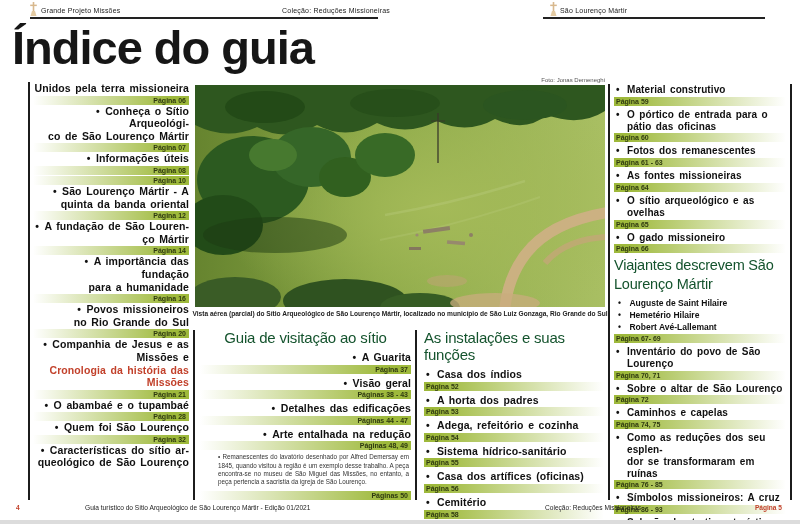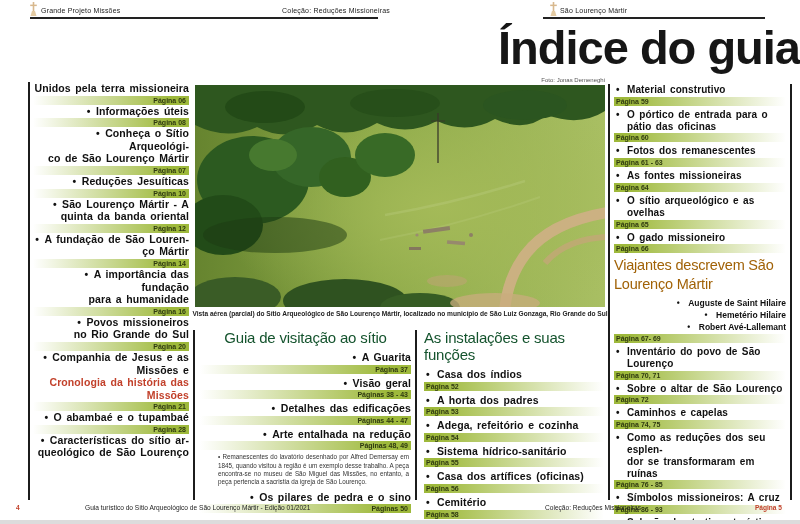--- a/index.html
+++ b/index.html
@@ -13,21 +13,21 @@
   #hdr-center{left:240px;width:150px;text-align:right;}
   #hdr-right{left:560px;}
   .hdr-icon{position:absolute;top:2px;width:9px;height:14px;}
   #icon-left{left:29px;}
   #icon-right{left:549px;}
   .hdr-rule{position:absolute;top:17px;height:2px;background:#222;}
   #rule-left{left:30px;width:348px;}
   #rule-right{left:543px;width:222px;}
   
   #page-title{
-    position:absolute;left:4px;right:0;top:20px;text-align:right;
+    position:absolute;left:12px;right:0;top:20px;text-align:left;
     font-size:47px;font-weight:700;letter-spacing:-1px;color:#161616;
   }
   
   #photo{position:absolute;left:195px;top:85px;width:410px;height:222px;overflow:hidden;}
   #photo-credit{position:absolute;left:195px;top:77px;width:410px;text-align:right;font-size:6px;color:#555;}
   #photo-caption{position:absolute;left:190px;top:310px;width:420px;text-align:center;font-size:6.6px;color:#222;font-weight:700;}
   
   .vrule{position:absolute;width:2px;background:#1c1c1c;}
   #vr1{left:28px;top:82px;height:418px;}
   #vr2{left:193px;top:330px;height:170px;}
@@ -59,22 +59,22 @@
     height:9px;line-height:9.5px;font-size:7px;font-weight:700;color:#2f3a10;
     margin-top:1px;box-sizing:border-box;
   }
   .align-right .toc-bar{background:linear-gradient(to right, rgba(158,185,59,0), #9eb93b 88%);text-align:right;padding-right:3px;}
   .align-left .toc-bar{background:linear-gradient(to right, #9eb93b 8%, rgba(158,185,59,0));text-align:left;padding-left:2px;}
   .toc-note{
     font-size:6.3px;line-height:1.32;color:#333;text-align:justify;
     margin:3px 2px 4px 18px;font-weight:400;white-space:normal;letter-spacing:0;word-spacing:0;
   }
   .toc-section{margin:2px 0 3px 0;}
-  .section-header{font-size:14.5px;font-weight:400;line-height:1.3;color:#a16207;white-space:pre-line;margin:3px 0 4px 0;letter-spacing:-.2px;}
-  .section-bullet{font-size:8.5px;font-weight:700;margin:1px 0 2px 4px;color:#111;text-align:right;}
+  .section-header{font-size:14.5px;font-weight:400;line-height:1.3;color:#14532d;white-space:pre-line;margin:3px 0 4px 0;letter-spacing:-.2px;}
+  .section-bullet{font-size:8.5px;font-weight:700;margin:1px 0 2px 4px;color:#111;}
   
   .ftr{position:absolute;top:504px;font-size:6.6px;color:#222;}
   #ftr-pageL{left:16px;color:#c2412b;font-weight:700;}
   #ftr-leftText{left:85px;}
   #ftr-rightText{left:545px;}
   #ftr-pageR{right:18px;color:#c2412b;font-weight:700;}
   #bottom-edge{position:absolute;left:0;right:0;bottom:0;height:4px;background:#dcdcdc;}
 </style>
 </head>
 <body>
@@ -160,30 +160,29 @@
 <div class="vrule" id="vr3"></div>
 <div class="vrule" id="vr4"></div>
 <div class="vrule" id="vr5"></div>
 
 <div class="col align-right" id="col-left">
     <div class="toc-item">
       <div class="toc-title">Unidos pela terra missioneira</div>
       <div class="toc-bar"><span>Página 06</span></div>
     </div>
     <div class="toc-item">
-      <div class="toc-title">• Informações úteis</div>
-      <div class="toc-bar"><span>Página 08</span></div>
-    </div>
-    <div class="toc-item">
       <div class="toc-title">• Conheça o Sítio Arqueológi-
 co de São Lourenço Mártir</div>
       <div class="toc-bar"><span>Página 07</span></div>
     </div>
     <div class="toc-item">
-      <div class="toc-title">• Reduções Jesuíticas</div>
+      <div class="toc-title">• Informações úteis</div>
+      <div class="toc-bar"><span>Página 08</span></div>
+    </div>
+    <div class="toc-item">
       <div class="toc-bar"><span>Página 10</span></div>
     </div>
     <div class="toc-item">
       <div class="toc-title">• São Lourenço Mártir - A
 quinta da banda oriental</div>
       <div class="toc-bar"><span>Página 12</span></div>
     </div>
     <div class="toc-item">
       <div class="toc-title">• A fundação de São Louren-
 ço Mártir</div>
@@ -201,20 +200,24 @@
     </div>
     <div class="toc-item">
       <div class="toc-title">• Companhia de Jesus e as Missões e<div class="red-line">Cronologia da história das Missões</div></div>
       <div class="toc-bar"><span>Página 21</span></div>
     </div>
     <div class="toc-item">
       <div class="toc-title">• O abambaé e o tupambaé</div>
       <div class="toc-bar"><span>Página 28</span></div>
     </div>
     <div class="toc-item">
+      <div class="toc-title">• Quem foi São Lourenço</div>
+      <div class="toc-bar"><span>Página 32</span></div>
+    </div>
+    <div class="toc-item">
       <div class="toc-title">• Características do sítio ar-
 queológico de São Lourenço</div>
     </div>
   </div>
 <div class="col align-right" id="col-center">
     <div class="col-header">Guia de visitação ao sítio</div>
     <div class="toc-item">
       <div class="toc-title">• A Guarita</div>
       <div class="toc-bar"><span>Página 37</span></div>
     </div>
@@ -225,21 +228,20 @@
     <div class="toc-item">
       <div class="toc-title">• Detalhes das edificações</div>
       <div class="toc-bar"><span>Páginas 44 - 47</span></div>
     </div>
     <div class="toc-item">
       <div class="toc-title">• Arte entalhada na redução</div>
       <div class="toc-bar"><span>Páginas 48, 49</span></div>
       <div class="toc-note">• Remanescentes do lavatório desenhado por Alfred Demersay em 1845, quando visitou à região é um exemplo desse trabalho. A peça encontra-se no museu de São Miguel das Missões, no entanto, a peça pertencia a sacristia da igreja de São Lourenço.</div>
     </div>
     <div class="toc-item">
-      <div class="toc-title">• Os pilares de pedra e o sino</div>
       <div class="toc-bar"><span>Páginas 50</span></div>
     </div>
   </div>
 <div class="col align-left" id="col-midright">
     <div class="col-header">As instalações e suas funções</div>
     <div class="toc-item">
       <div class="toc-title hang"><span class="bullet">•</span>Casa dos índios</div>
       <div class="toc-bar"><span>Página 52</span></div>
     </div>
     <div class="toc-item">

